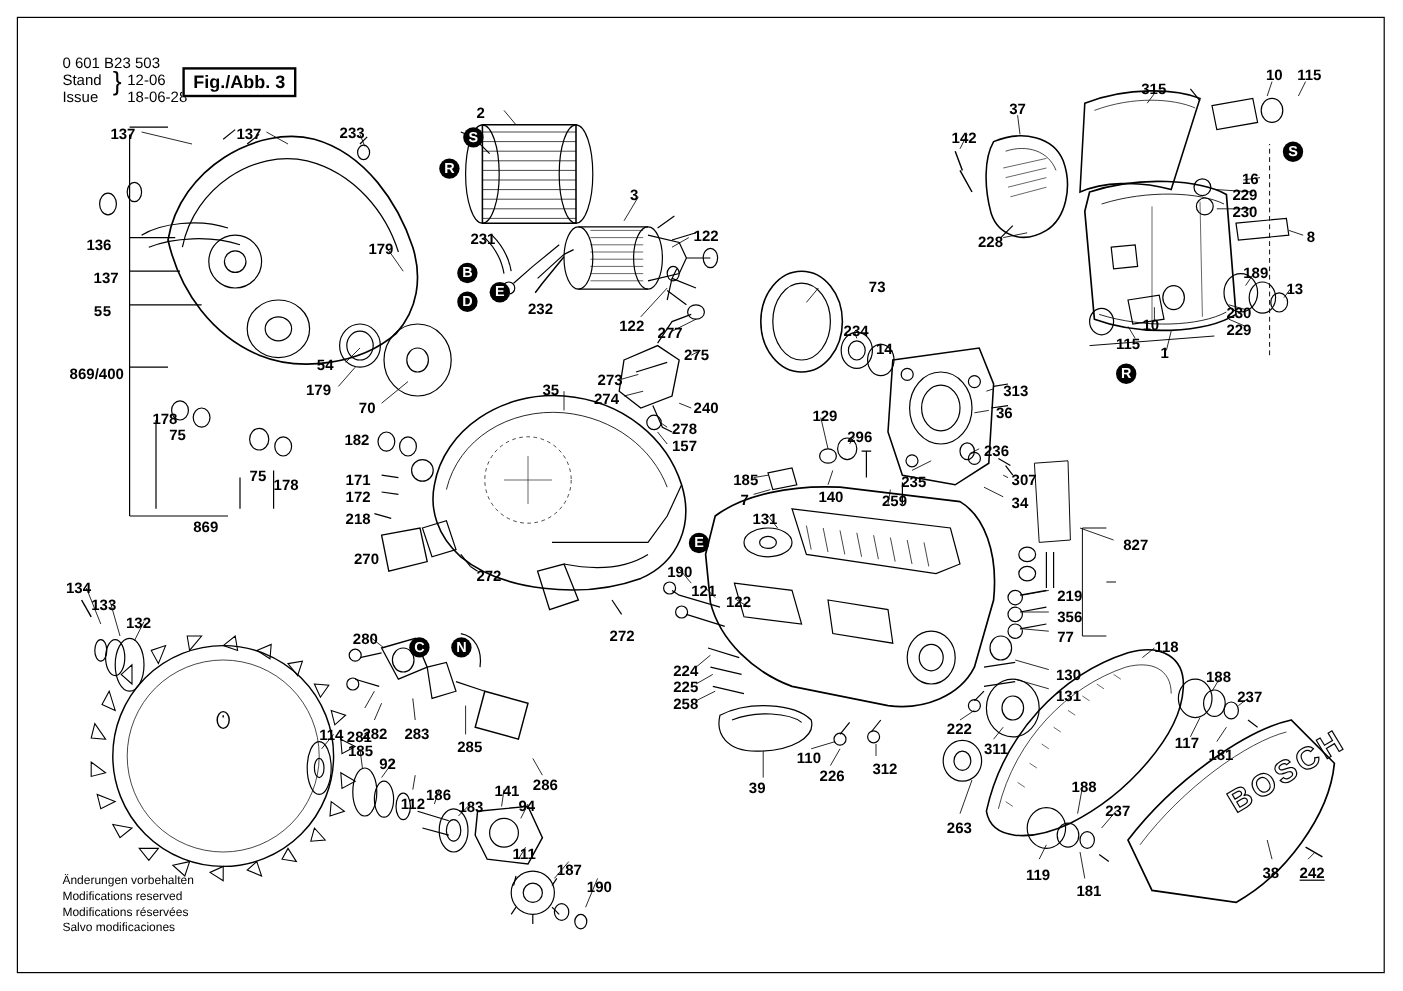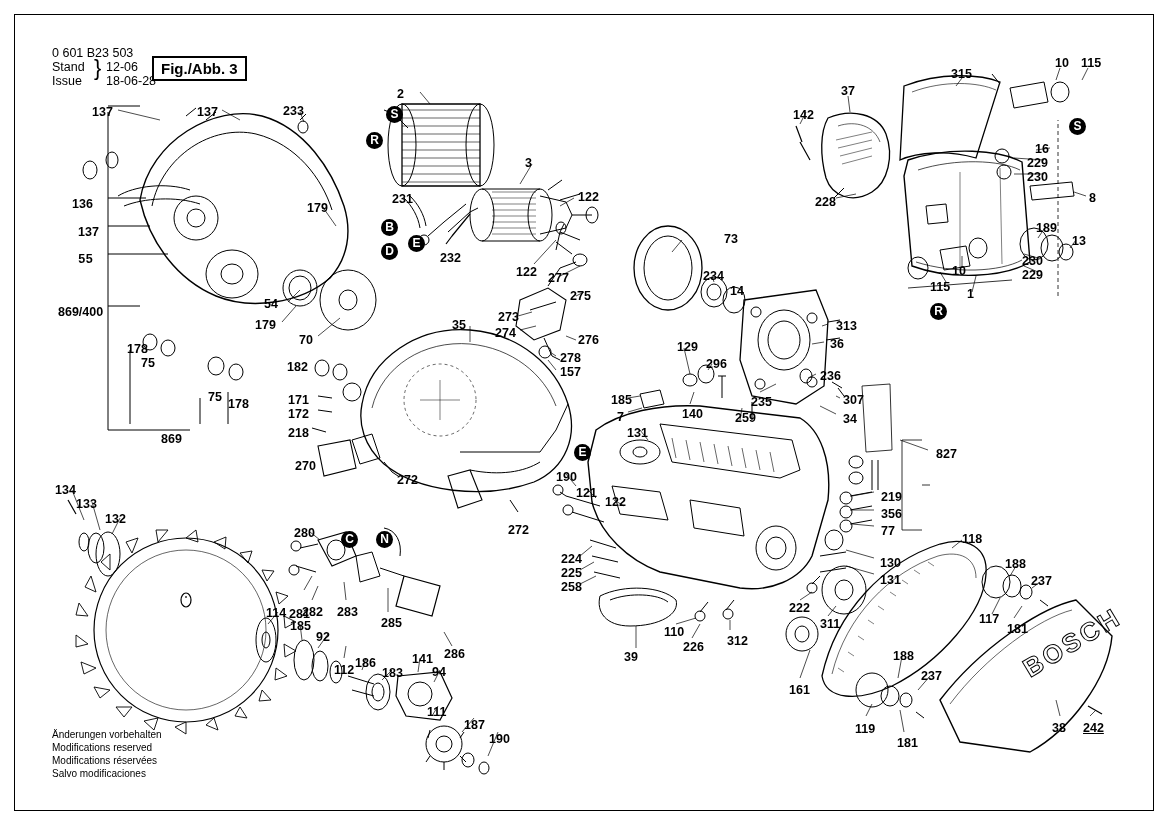--- a/index.html
+++ b/index.html
@@ -427,21 +427,21 @@
       <div class="lbl" style="left: 397px; top: 88px;">2</div>
       <div class="lbl" style="left: 525px; top: 157px;">3</div>
       <div class="lbl" style="left: 578px; top: 191px;">122</div>
       <div class="lbl" style="left: 516px; top: 266px;">122</div>
       <div class="lbl" style="left: 392px; top: 193px;">231</div>
       <div class="lbl" style="left: 440px; top: 252px;">232</div>
       <div class="lbl" style="left: 548px; top: 272px;">277</div>
       <div class="lbl" style="left: 570px; top: 290px;">275</div>
       <div class="lbl" style="left: 498px; top: 311px;">273</div>
       <div class="lbl" style="left: 495px; top: 327px;">274</div>
-      <div class="lbl" style="left: 578px; top: 334px;">276</div>
+      <div class="lbl" style="left: 578px; top: 334px;">240</div>
       <div class="lbl" style="left: 560px; top: 352px;">278</div>
       <div class="lbl" style="left: 560px; top: 366px;">157</div>
       <div class="lbl" style="left: 452px; top: 319px;">35</div>
       <div class="lbl" style="left: 676px; top: 233px; margin-left: 48px;">73</div>
       <div class="lbl" style="left: 703px; top: 270px;">234</div>
       <div class="lbl" style="left: 730px; top: 285px;">14</div>
       <div class="lbl" style="left: 677px; top: 341px;">129</div>
       <div class="lbl" style="left: 706px; top: 358px;">296</div>
       <div class="lbl" style="left: 751px; top: 396px;">235</div>
       <div class="lbl" style="left: 820px; top: 370px;">236</div>
@@ -459,21 +459,21 @@
       <div class="lbl" style="left: 605px; top: 496px;">122</div>
       <div class="lbl" style="left: 561px; top: 553px;">224</div>
       <div class="lbl" style="left: 561px; top: 567px;">225</div>
       <div class="lbl" style="left: 561px; top: 581px;">258</div>
       <div class="lbl" style="left: 624px; top: 651px;">39</div>
       <div class="lbl" style="left: 664px; top: 626px;">110</div>
       <div class="lbl" style="left: 683px; top: 641px;">226</div>
       <div class="lbl" style="left: 727px; top: 635px;">312</div>
       <div class="lbl" style="left: 789px; top: 602px;">222</div>
       <div class="lbl" style="left: 820px; top: 618px;">311</div>
-      <div class="lbl" style="left: 789px; top: 684px;">161</div>
+      <div class="lbl" style="left: 789px; top: 684px;">263</div>
       <div class="lbl" style="left: 880px; top: 557px;">130</div>
       <div class="lbl" style="left: 880px; top: 574px;">131</div>
       <div class="lbl" style="left: 881px; top: 491px;">219</div>
       <div class="lbl" style="left: 881px; top: 508px;">356</div>
       <div class="lbl" style="left: 881px; top: 525px;">77</div>
       <div class="lbl" style="left: 936px; top: 448px;">827</div>
       <div class="lbl" style="left: 962px; top: 533px;">118</div>
       <div class="lbl" style="left: 979px; top: 613px;">117</div>
       <div class="lbl" style="left: 1005px; top: 558px;">188</div>
       <div class="lbl" style="left: 1031px; top: 575px;">237</div>

